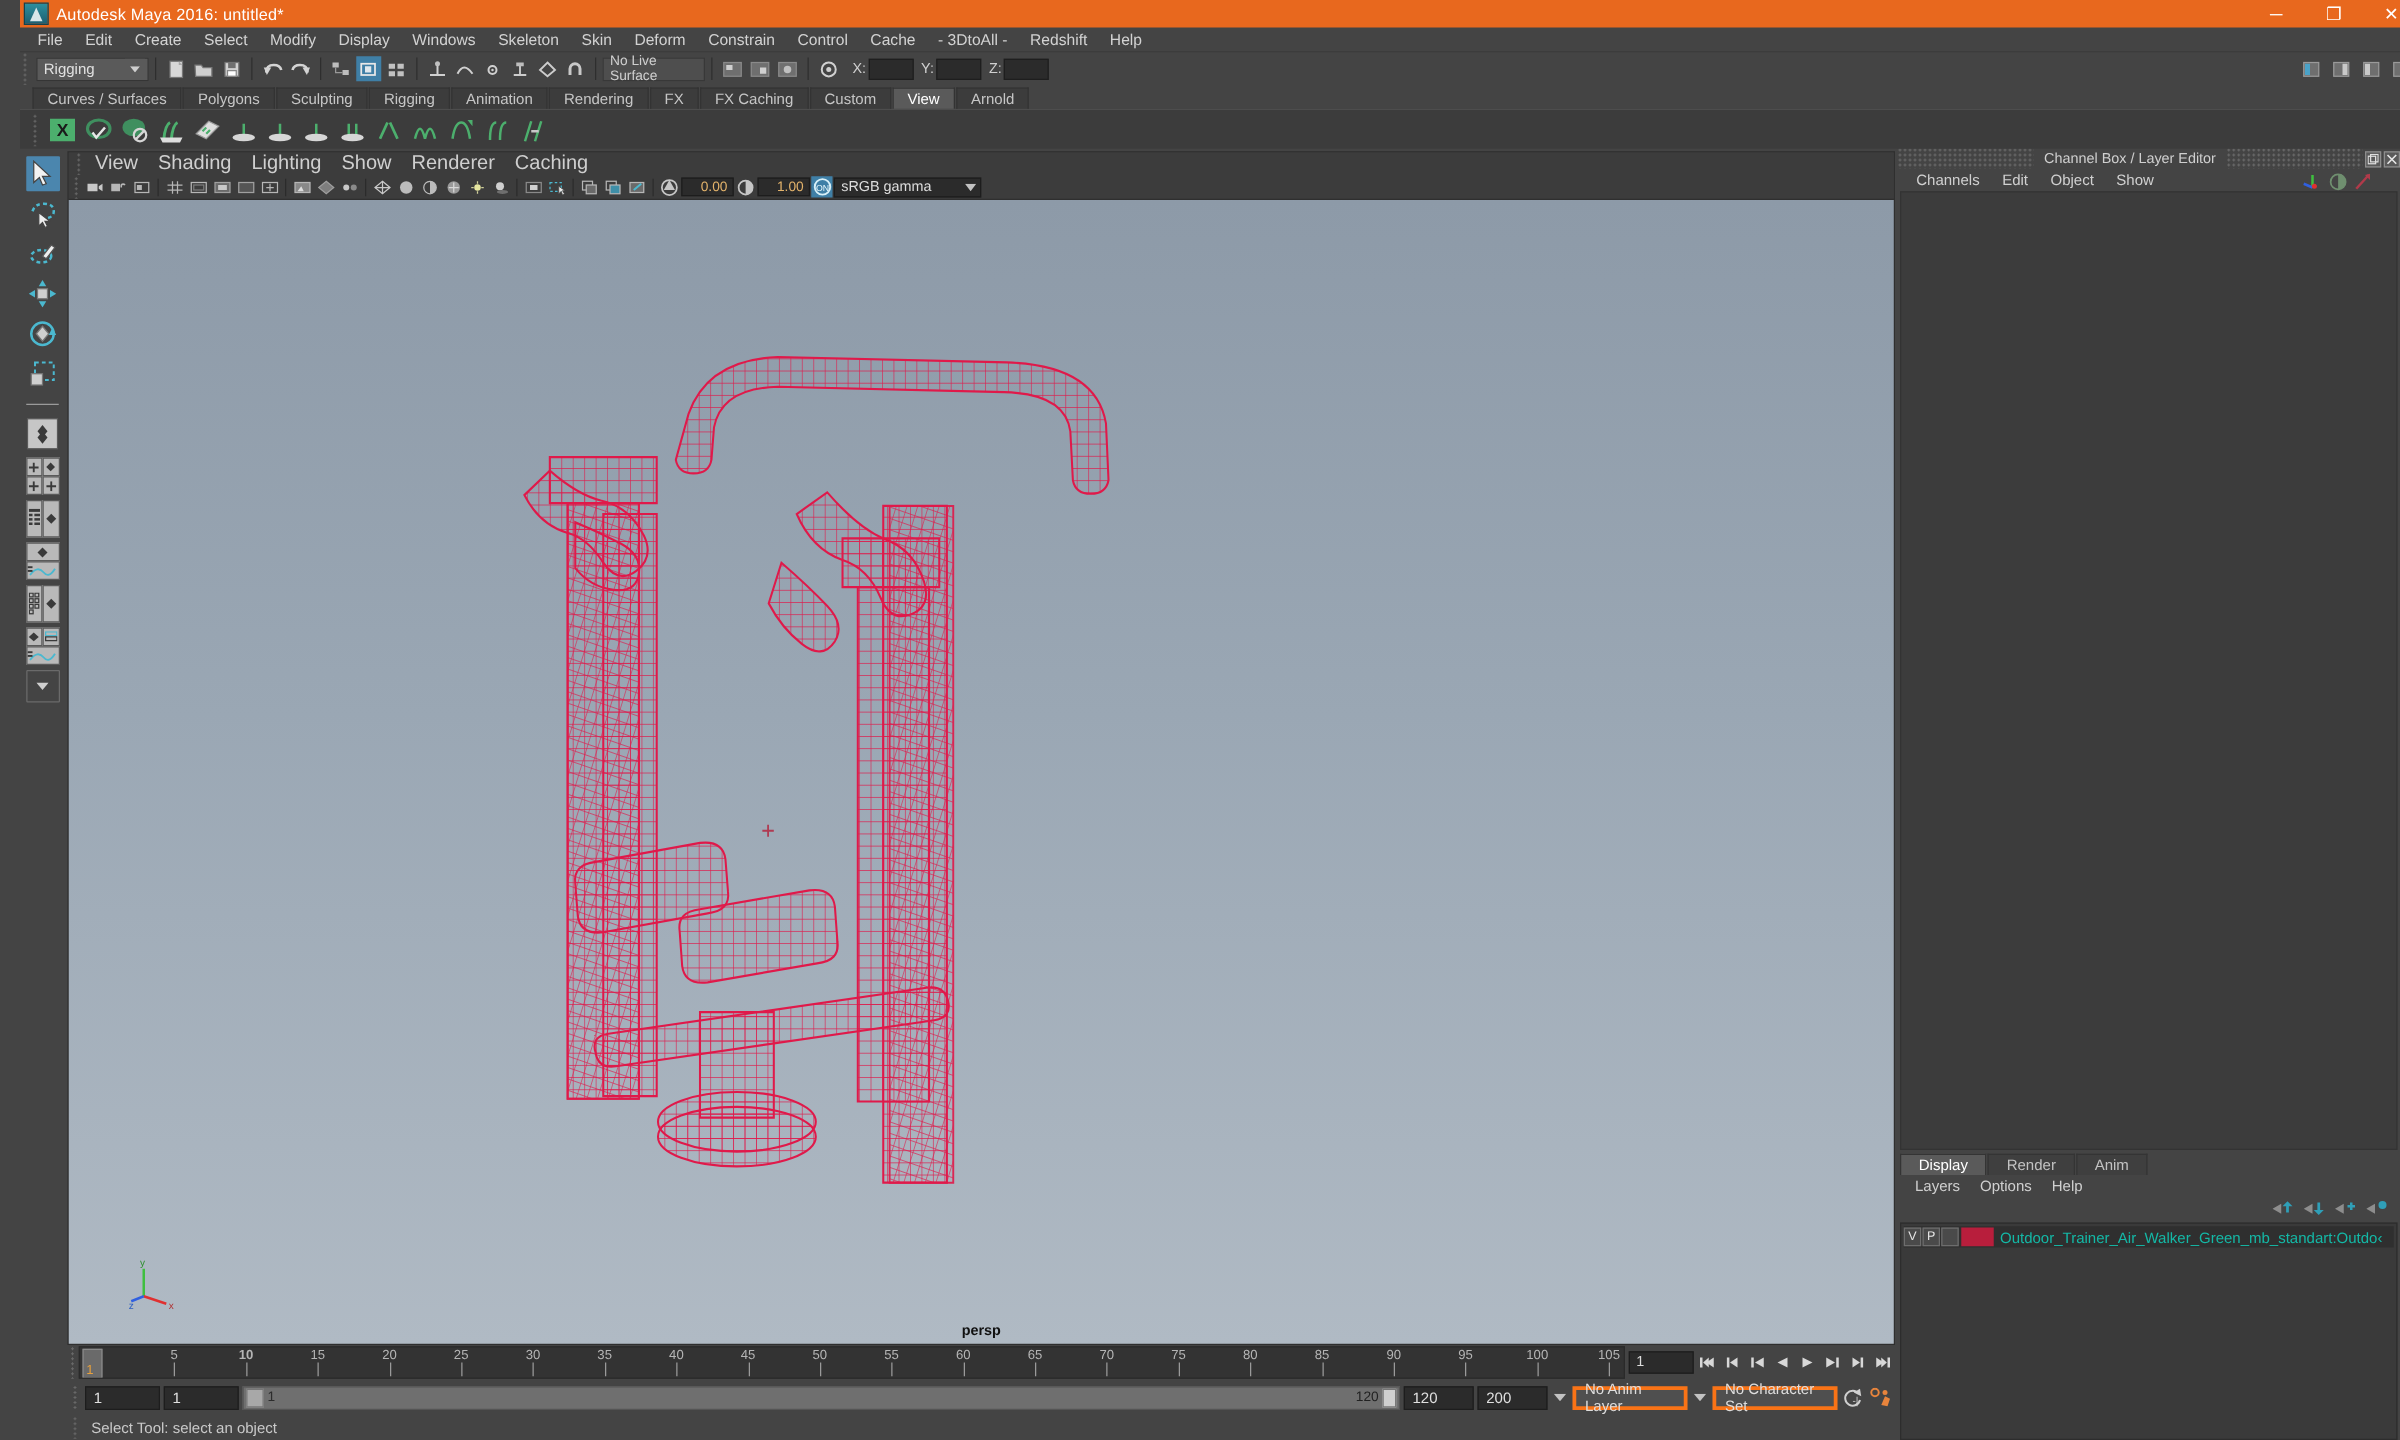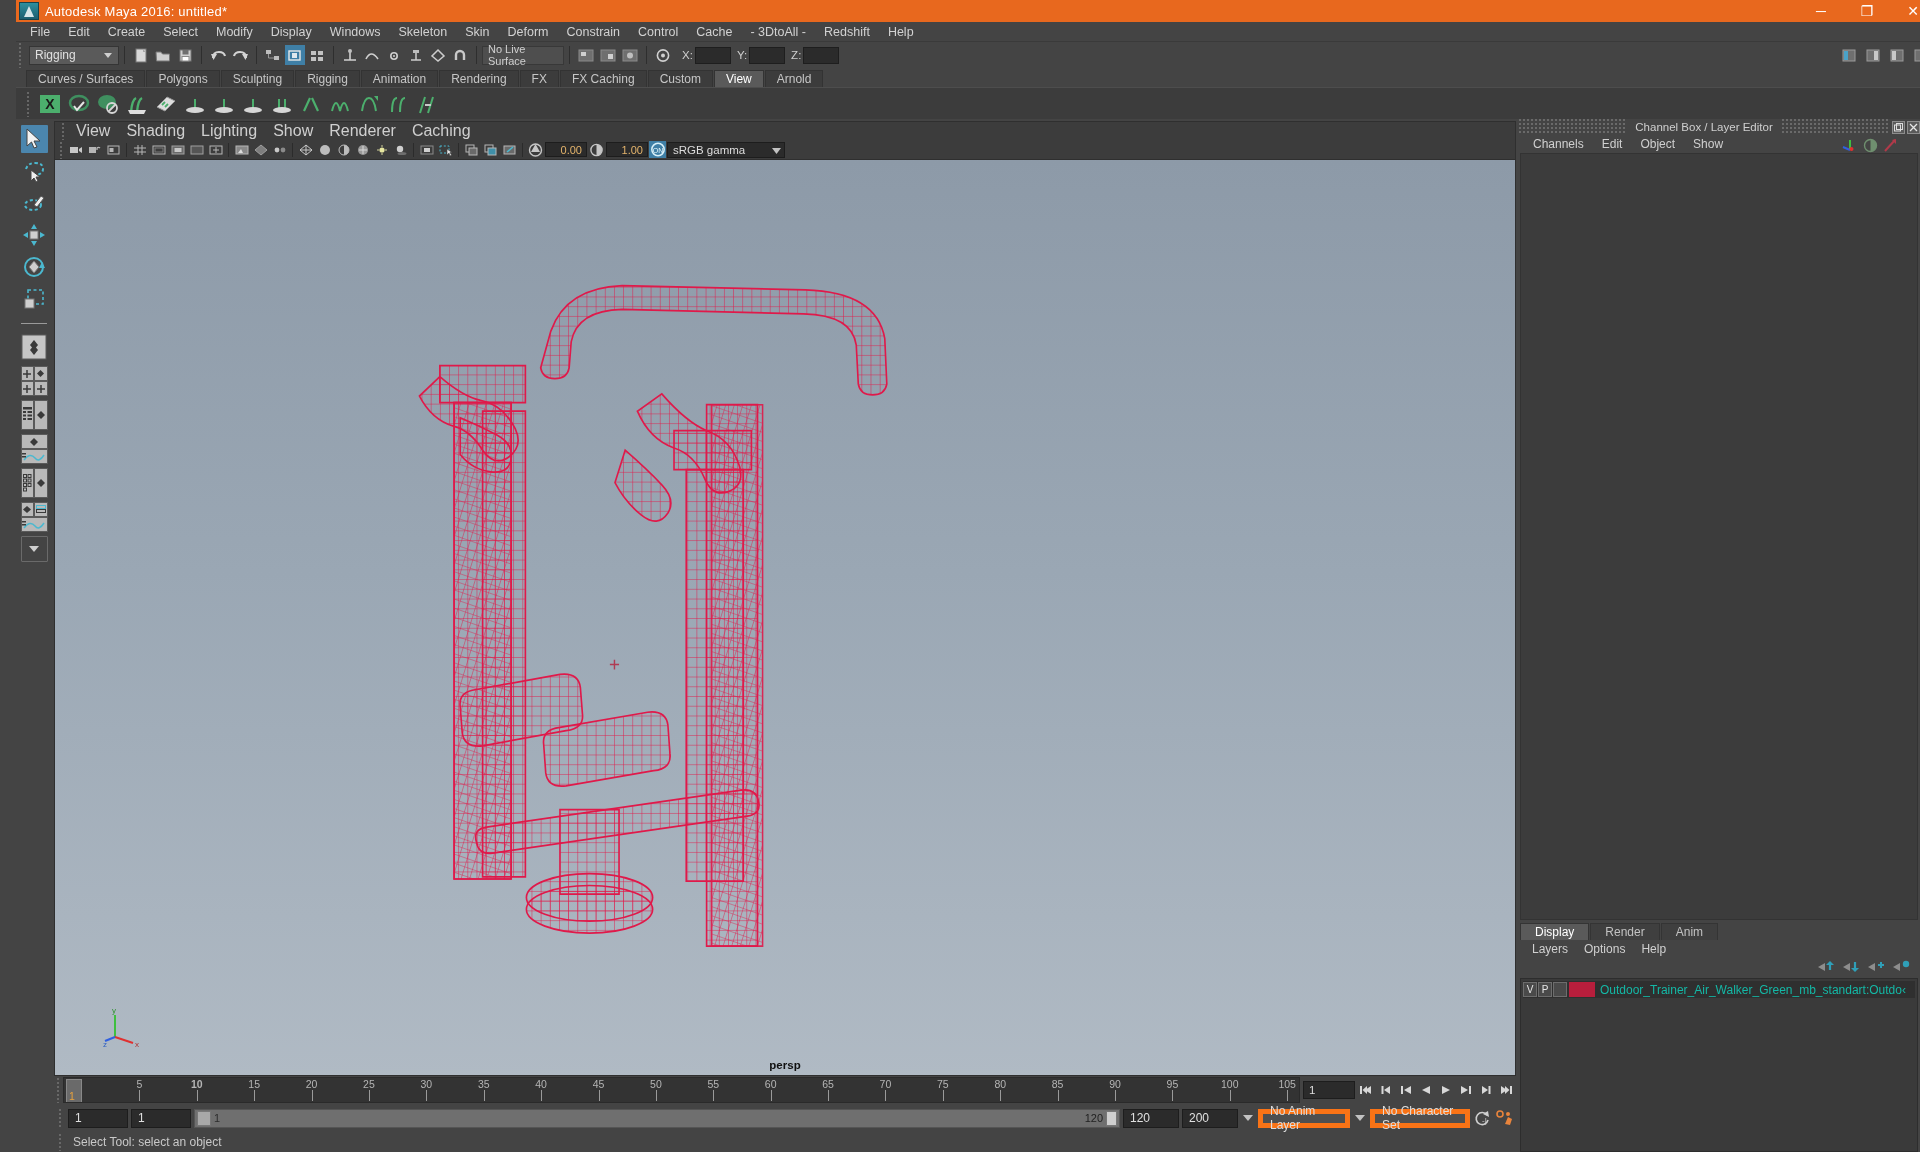--- a/index.html
+++ b/index.html
@@ -117,21 +117,21 @@
 
   
   .rangebar { height:28px; background:#444; display:flex; align-items:center; gap:3px; padding:0 4px; flex:none;}
   .rfield{ height:19px; background:#2b2b2b; border:1px solid #1d1d1d; font-size:12px; color:#e0e0e0; display:flex; align-items:center; padding-left:6px; flex:none;}
   .range-track{ flex:1; height:19px; background:#6f6f6f; border:1px solid #555; position:relative; display:flex; align-items:center;}
   .range-handleL{ width:14px; height:15px; background:#a8a8a8; border:1px solid #777; margin-left:2px;}
   .range-lab{ font-size:11px; color:#2c2c2c; margin-left:3px;}
   .range-handleR{ position:absolute; right:2px; width:11px; height:15px; background:#cfcfcf; border:1px solid #777;}
   .range-labR{ position:absolute; right:16px; font-size:11px; color:#222;}
   .dd{ width:14px; height:19px; display:flex; align-items:center; justify-content:center; flex:none;}
-  .sbox{ height:19px; background:#4f4f4f; border:5px solid #f97316; font-size:12px; color:#ddd; display:flex; align-items:center; padding:0 7px; flex:none;}
+  .sbox{ height:19px; background:#4f4f4f; border:3px solid #f97316; font-size:12px; color:#ddd; display:flex; align-items:center; padding:0 7px; flex:none;}
 
   
   .cmdline { height:25px; background:#444; display:flex; align-items:center; flex:none; gap:3px;}
   .mel-label{ width:44px; text-align:center; font-size:12px; color:#d8d8d8;}
   .mel-input{ width:620px; height:19px; background:#2b2b2b; border:1px solid #1d1d1d;}
   .mel-out{ flex:1; height:19px; background:#3c3c3c; border:1px solid #333; margin-right:2px;}
   .cmd-ico{ width:22px; height:20px; background:#555; border:1px solid #3b3b3b; margin-right:4px; display:flex;align-items:center;justify-content:center;}
 
   
   .helpline { height:20px; background:#444; display:flex; align-items:center; padding-left:4px; flex:none; }

